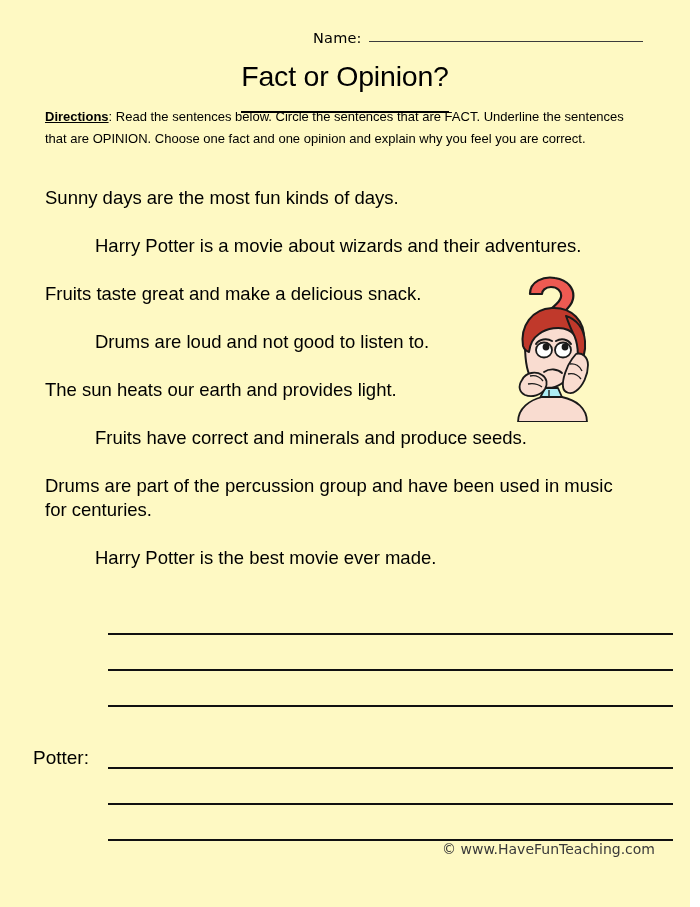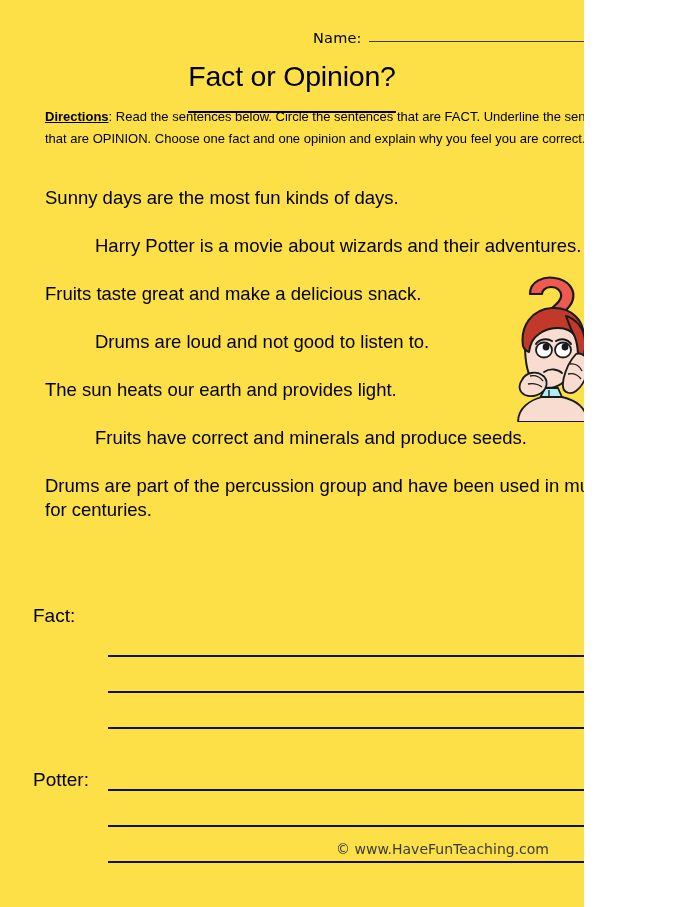--- a/index.html
+++ b/index.html
@@ -7,23 +7,23 @@
     margin: 0;
     padding: 0;
     background: #ffffff;
   }
   body {
     font-family: "Liberation Sans", sans-serif;
     color: #000000;
   }
   .page {
     position: relative;
-    width: 584px;
+    width: 690px;
     height: 907px;
-    background: #fde047;
+    background: #fef9c3;
     overflow: hidden;
   }
 
   
   .name-row {
     position: absolute;
     left: 313px;
     top: 30px;
     display: flex;
     align-items: baseline;
@@ -174,20 +174,21 @@
   </div>
 
   <div class="sentences">
     <div class="sentence">Sunny days are the most fun kinds of days.</div>
     <div class="sentence indent">Harry Potter is a movie about wizards and their adventures.</div>
     <div class="sentence">Fruits taste great and make a delicious snack.</div>
     <div class="sentence indent">Drums are loud and not good to listen to.</div>
     <div class="sentence">The sun heats our earth and provides light.</div>
     <div class="sentence indent">Fruits have correct and minerals and produce seeds.</div>
     <div class="sentence wrap">Drums are part of the percussion group and have been used in music for centuries.</div>
+    <div class="sentence indent">Harry Potter is the best movie ever made.</div>
   </div>
 
   <div class="clipart">
     <svg viewBox="0 0 118 146" xmlns="http://www.w3.org/2000/svg">
 
       <g>
         <path d="M38 18 C38 5, 52 0, 63 2 C76 4, 83 13, 81 23 C79 33, 69 37, 65 43 C62 48, 62 52, 62 55 L50 55 C50 48, 51 42, 56 36 C61 30, 68 27, 69 21 C70 15, 65 11, 59 11 C53 11, 50 15, 50 18 Z" fill="#EE5A52" stroke="#1A1A1A" stroke-width="2.2" stroke-linejoin="round"></path>
         <circle cx="56" cy="67" r="7" fill="#EE5A52" stroke="#1A1A1A" stroke-width="2.2"></circle>
       </g>
 
@@ -216,23 +217,20 @@
 
       <path d="M84 78 C90 76, 96 81, 96 89 C96 99, 91 110, 84 115 C79 119, 72 117, 71 111 C70 103, 75 90, 80 83 Z" fill="#F9DCD0" stroke="#1A1A1A" stroke-width="1.8" stroke-linejoin="round"></path>
       <path d="M78 88 C83 87, 88 90, 90 95" stroke="#1A1A1A" stroke-width="1.3" fill="none"></path>
       <path d="M76 98 C81 97, 86 99, 89 103" stroke="#1A1A1A" stroke-width="1.3" fill="none"></path>
     </svg>
   </div>
 
   <div class="answers">
 
     <div class="answer-block">
-      <div class="answer-first">
-        <span class="answer-label">Fact:</span>
-      </div>
       <div class="gap-28"></div>
       <div class="rule-line"></div>
       <div class="gap-34"></div>
       <div class="rule-line"></div>
       <div class="gap-34"></div>
       <div class="rule-line"></div>
     </div>
 
     <div class="gap-40"></div>
 

